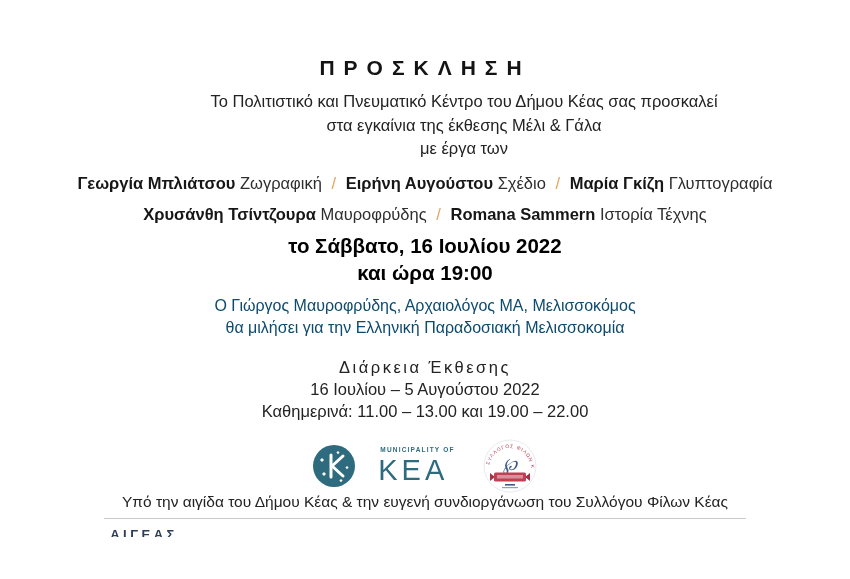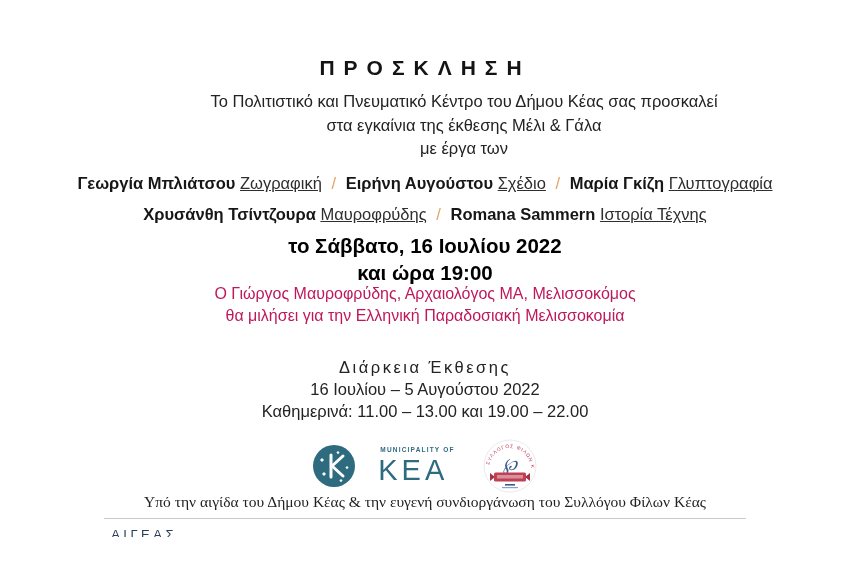--- a/index.html
+++ b/index.html
@@ -13,49 +13,49 @@
   }
   .abs{position:absolute;left:0;width:850px;text-align:center;}
   .title{
     top:56px;
     font-size:21px;font-weight:700;letter-spacing:9px;
     color:#141414;
   }
   .intro{top:90px;font-size:16.5px;line-height:23.5px;color:#232323;padding-left:39px;}
   .artists{top:168px;font-size:16.5px;line-height:31px;}
   .artist-name{font-weight:700;color:#161616;}
-  .artist-disc{font-weight:400;color:#2e2e2e;text-decoration:underline;}
+  .artist-disc{font-weight:400;color:#2e2e2e;}
   .slash{color:#e2a563;font-weight:400;padding:0 5px;}
   .dateblock{top:232px;font-size:20.5px;font-weight:700;line-height:27px;color:#000000;}
-  .speaker{top:283px;font-size:16px;line-height:21.5px;color:#be185d;}
+  .speaker{top:295px;font-size:16px;line-height:21.5px;color:#0c4a6e;}
   .duration{top:356px;font-size:16.5px;line-height:22px;color:#232323;}
   .duration-title{letter-spacing:2.5px;}
   .logo-row{
     top:437px;height:58px;
     display:flex;align-items:center;justify-content:center;gap:26px;
   }
   .kea-logo{display:flex;align-items:center;gap:21px;}
   .kea-text{display:flex;flex-direction:column;align-items:flex-start;line-height:1;}
   .kea-small{font-size:6.5px;letter-spacing:1.2px;color:#2e6b7e;font-weight:700;margin-bottom:2px;margin-left:2px;}
   .kea-big{font-size:29px;font-weight:400;letter-spacing:4px;color:#2e6b7e;}
-  .aegis{top:493px;font-size:15.5px;color:#232323;font-family:Liberation Serif, serif;}
+  .aegis{top:493px;font-size:15.5px;color:#232323;}
   .divider{
     position:absolute;top:518px;left:104px;width:642px;height:0;
     border-top:1px solid #c9c9c9;
   }
   .sponsor-row{
     top:528px;height:50px;
     display:flex;align-items:flex-start;gap:30px;
   }
   .sponsor-label{
     margin-top:9px;
     font-size:11px;font-weight:700;letter-spacing:1.5px;color:#111111;
   }
   .aigeas{display:flex;flex-direction:column;align-items:center;line-height:1;color:#2c3e57;}
-  .aigeas-title{font-size:13px;font-weight:400;letter-spacing:3.5px;margin-bottom:4px;}
+  .aigeas-title{font-size:13px;font-weight:700;letter-spacing:3.5px;margin-bottom:4px;}
   .aigeas-sub{font-size:5.5px;letter-spacing:0.6px;margin-top:2.5px;font-weight:700;}
   .aigeas-amp{color:#e0a25f;}
 </style>
 </head>
 <body>
 
 <div class="page">
 
   <div class="abs title">ΠΡΟΣΚΛΗΣΗ</div>
 

